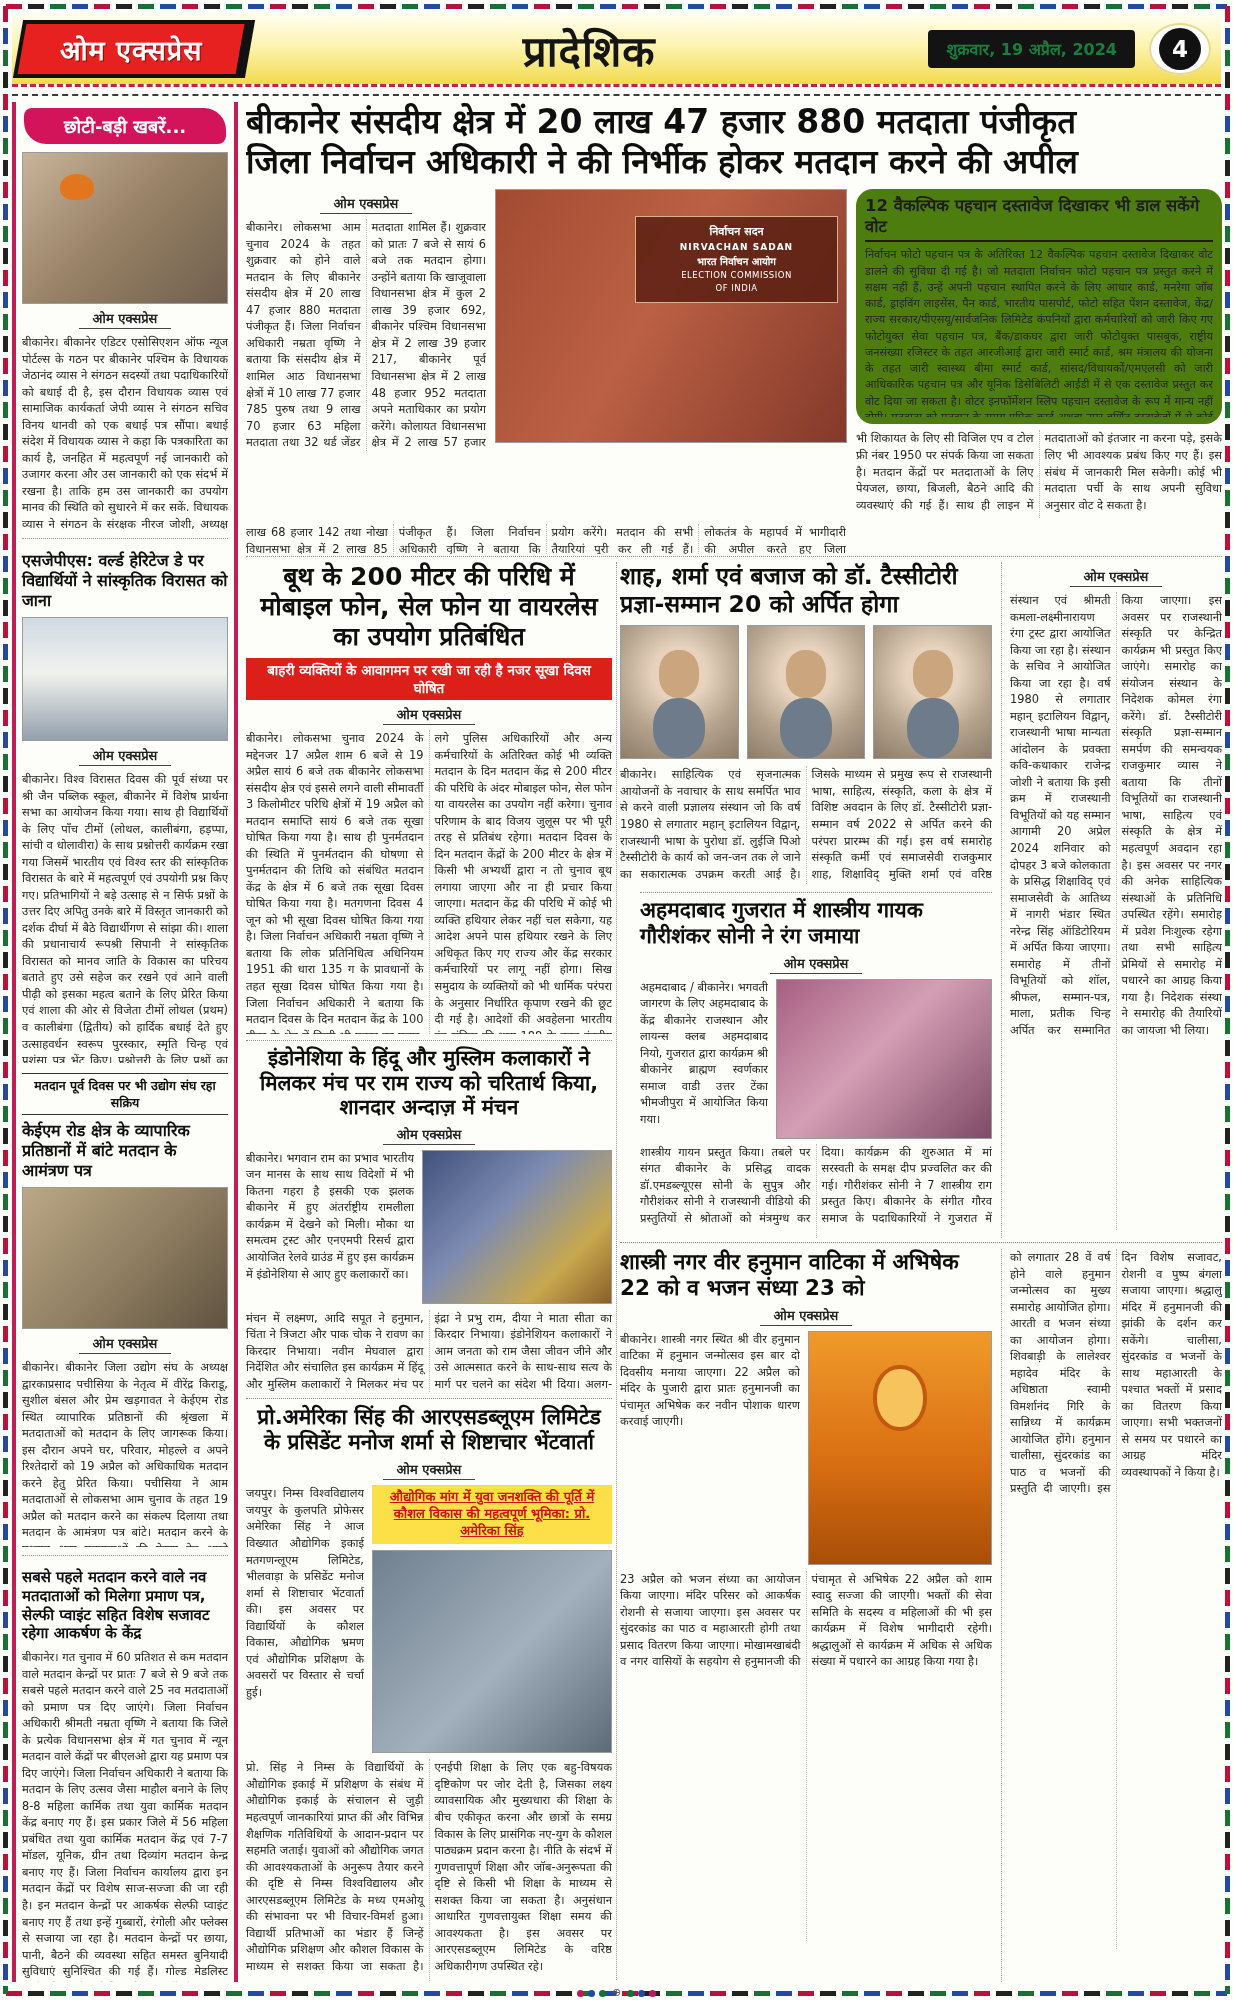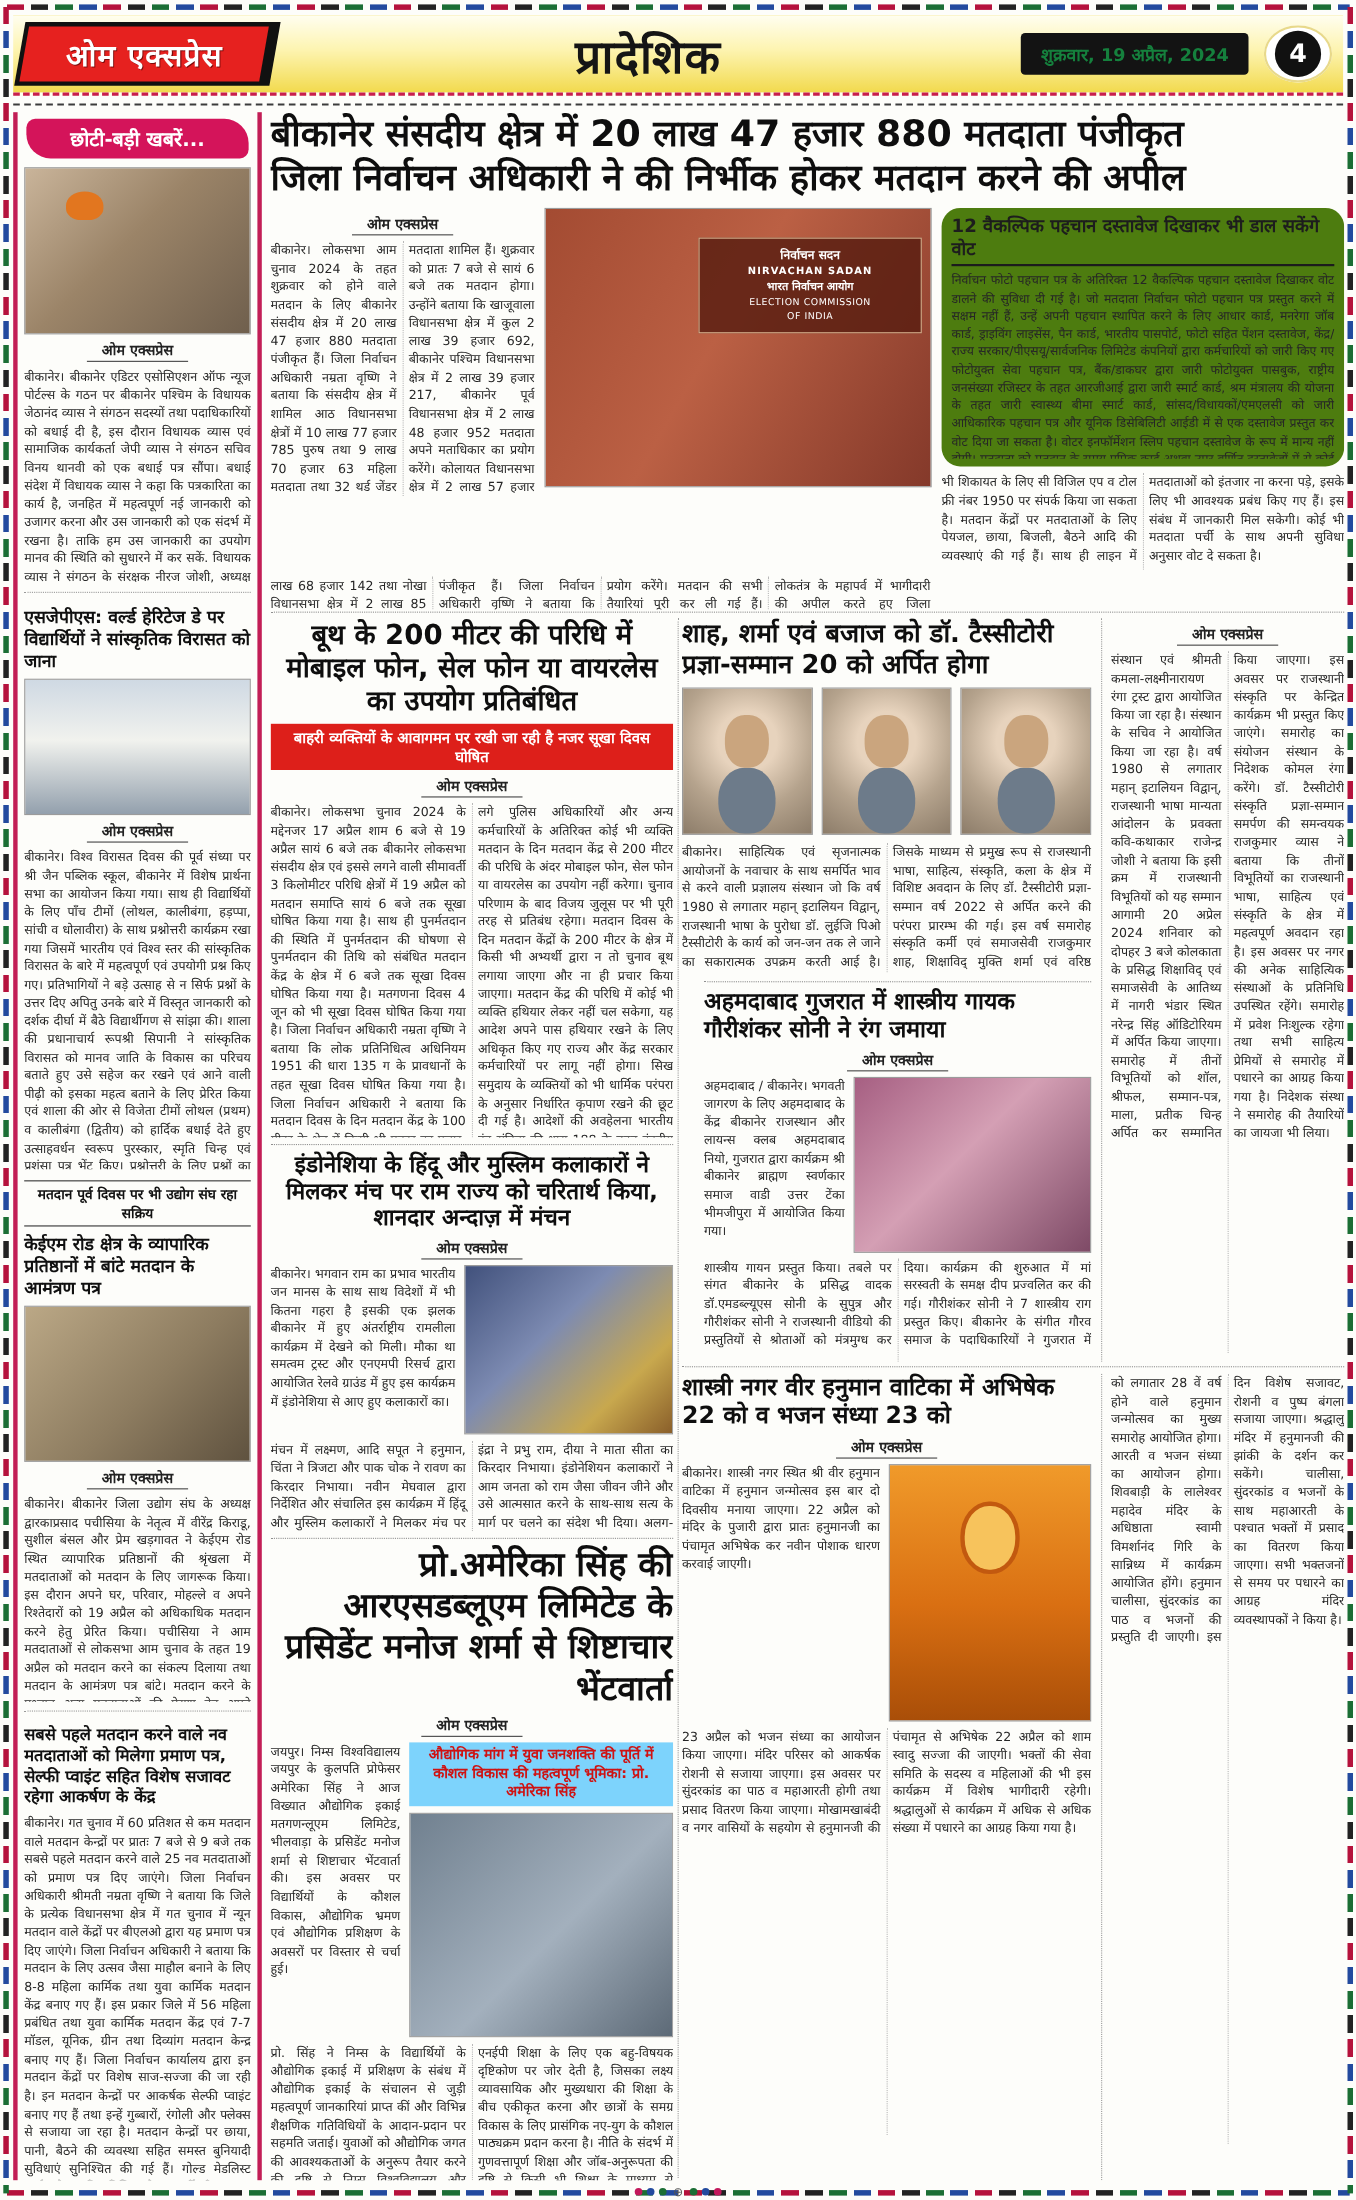--- a/index.html
+++ b/index.html
@@ -73,22 +73,22 @@
   .vsep{position:absolute;border-left:1px dotted #9a9a9a;}
 
   .booth-art{position:absolute;left:246px;top:562px;width:366px;height:472px;overflow:hidden;}
   .booth-h{font-size:25px;text-align:center;}
   .red-kicker{background:#dd1f1a;color:#fff;font-size:13.5px;font-weight:700;text-align:center;padding:3px 4px;margin:6px 0 2px;}
 
   .indo-art{position:absolute;left:246px;top:1040px;width:366px;height:352px;overflow:hidden;border-top:1.5px dotted #8f8f8f;padding-top:5px;box-sizing:border-box;}
   .indo-h{font-size:20.5px;text-align:center;}
 
   .amer-art{position:absolute;left:246px;top:1398px;width:366px;height:584px;overflow:hidden;border-top:1.5px dotted #8f8f8f;padding-top:6px;box-sizing:border-box;}
-  .amer-h{font-size:31px;text-align:right;}
-  .yellow-kicker{background:#7dd3fc;color:#cf1212;font-weight:800;font-size:13px;text-align:center;padding:4px 6px;line-height:1.3;}
+  .amer-h{font-size:21px;text-align:center;}
+  .yellow-kicker{background:#fde047;color:#cf1212;font-weight:800;font-size:13px;text-align:center;padding:4px 6px;line-height:1.3;text-decoration:underline;}
 
   .shah-region{position:absolute;left:620px;top:562px;width:602px;height:676px;display:flex;gap:9px;overflow:hidden;}
   .shah-left{width:372px;flex:none;}
   .shah-h{font-size:23.5px;}
   .portraits{display:flex;gap:8px;margin:7px 0;}
   .portraits .photo{flex:1;}
   .region-rightcol{flex:1;border-left:1px dotted #9a9a9a;padding-left:8px;overflow:hidden;}
   .gauri-art{border-top:1.5px dotted #8f8f8f;margin-top:8px;padding-top:5px;margin-left:20px;}
   .gauri-h{font-size:21px;}
 

